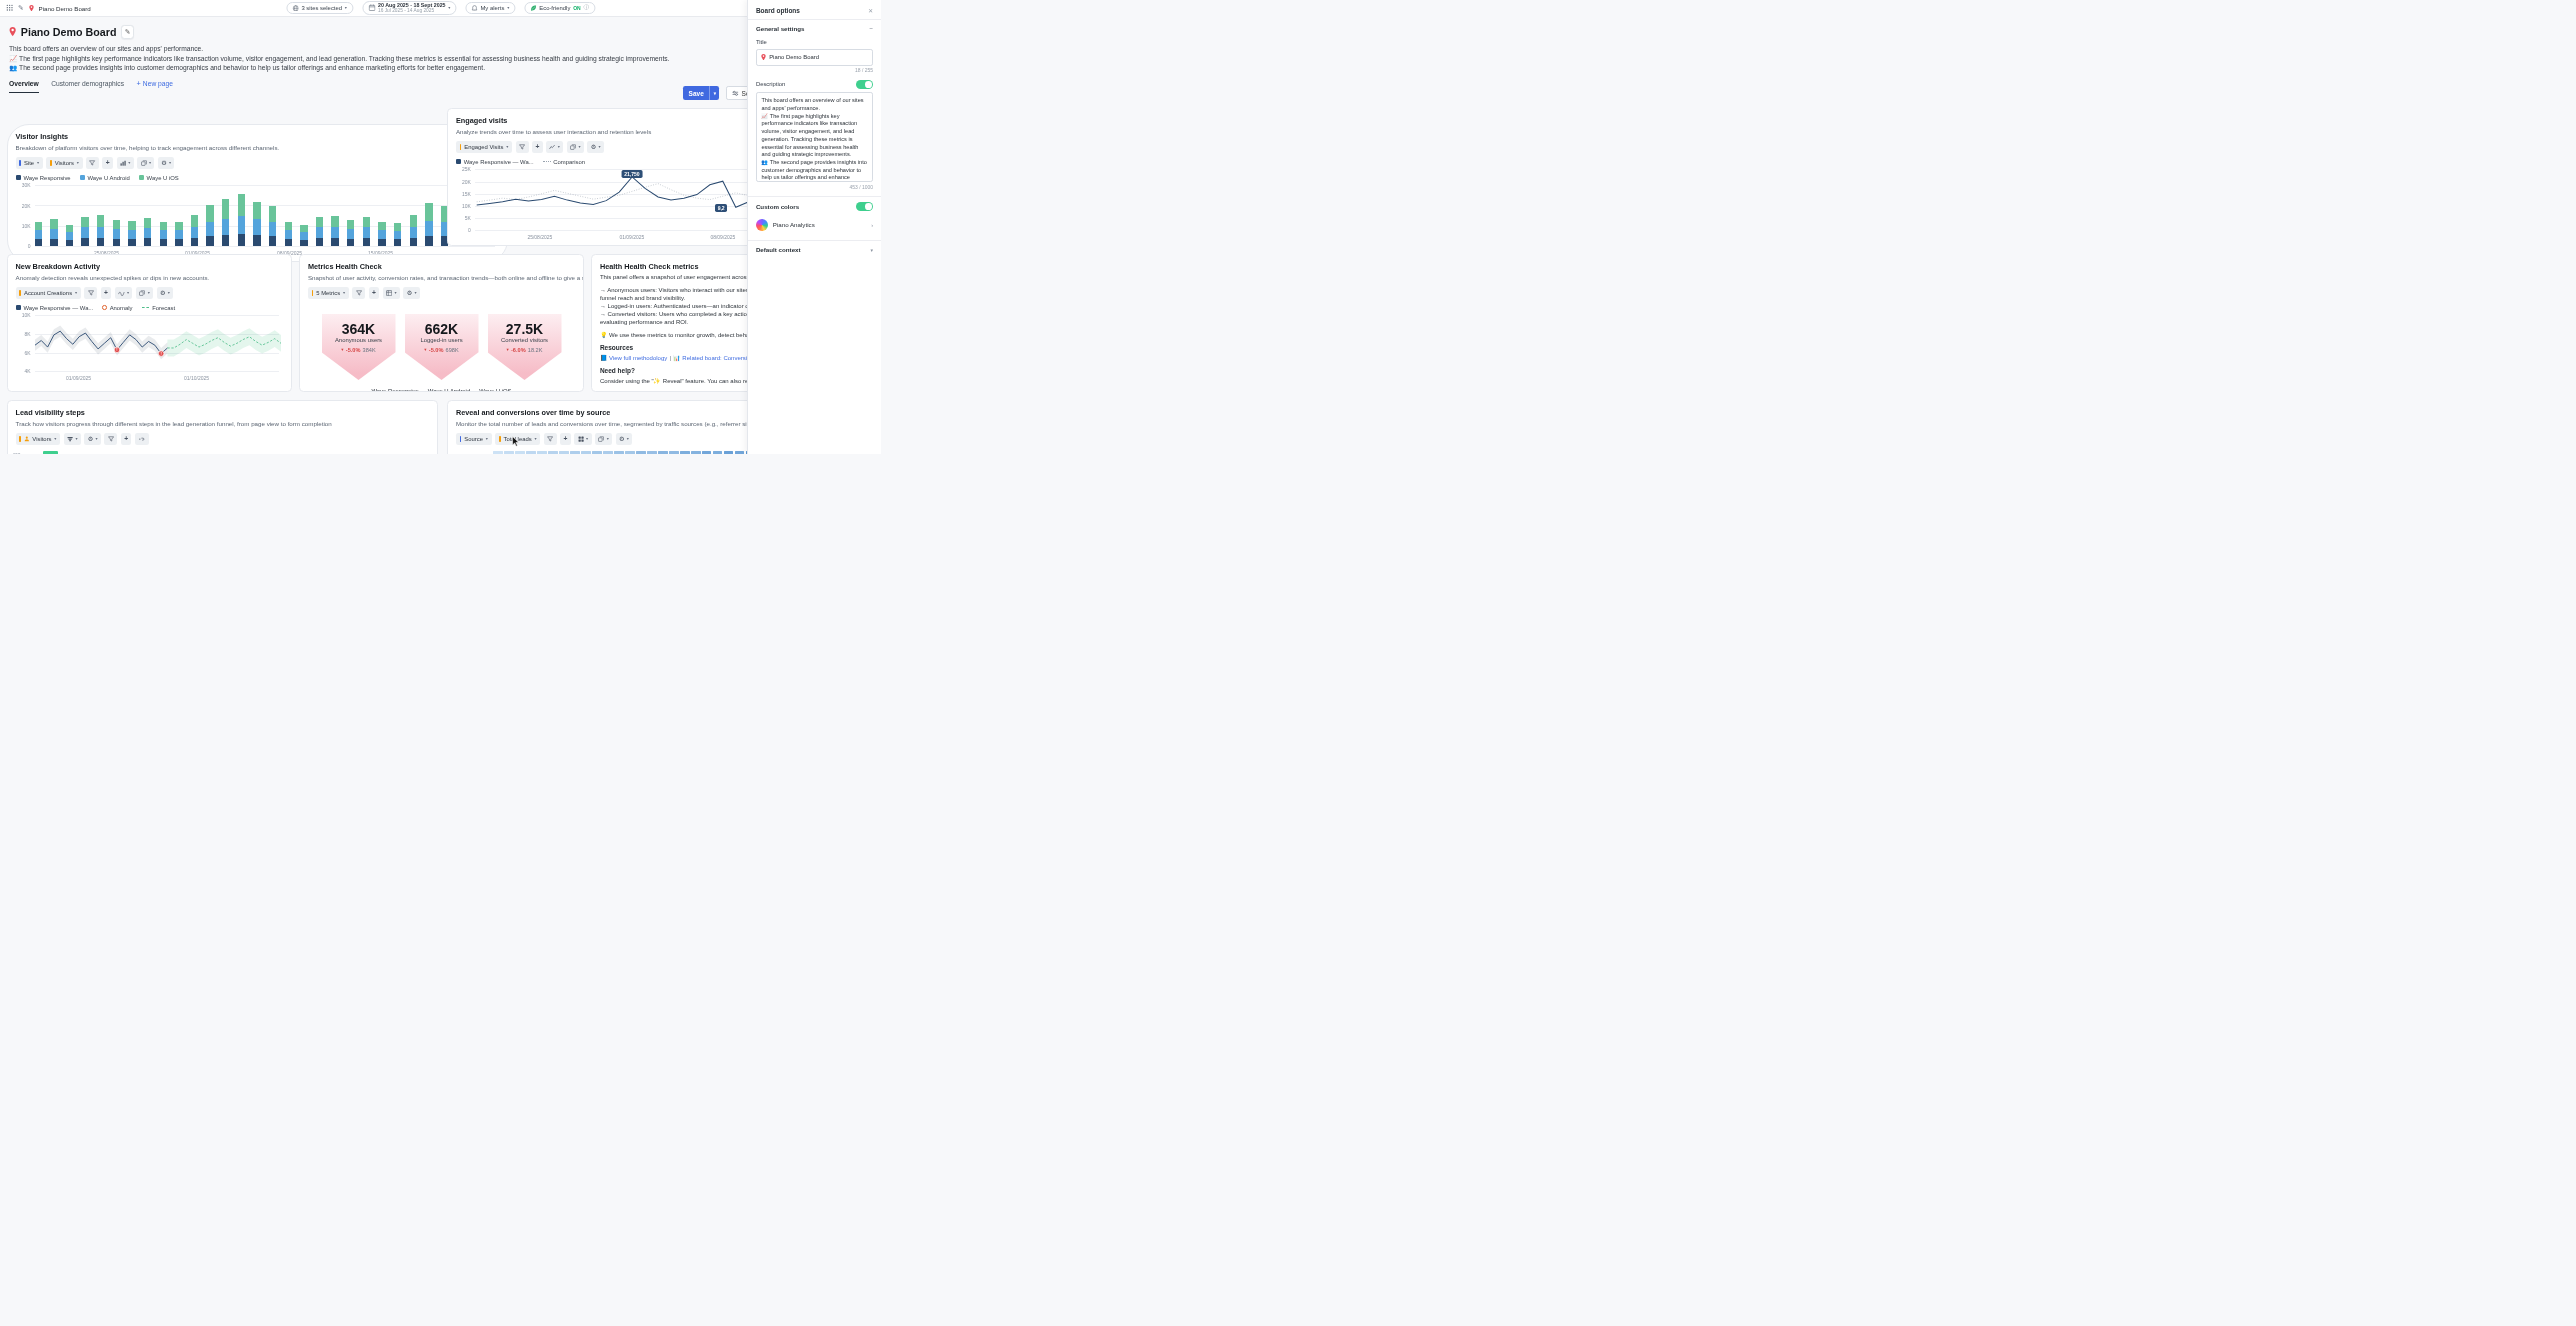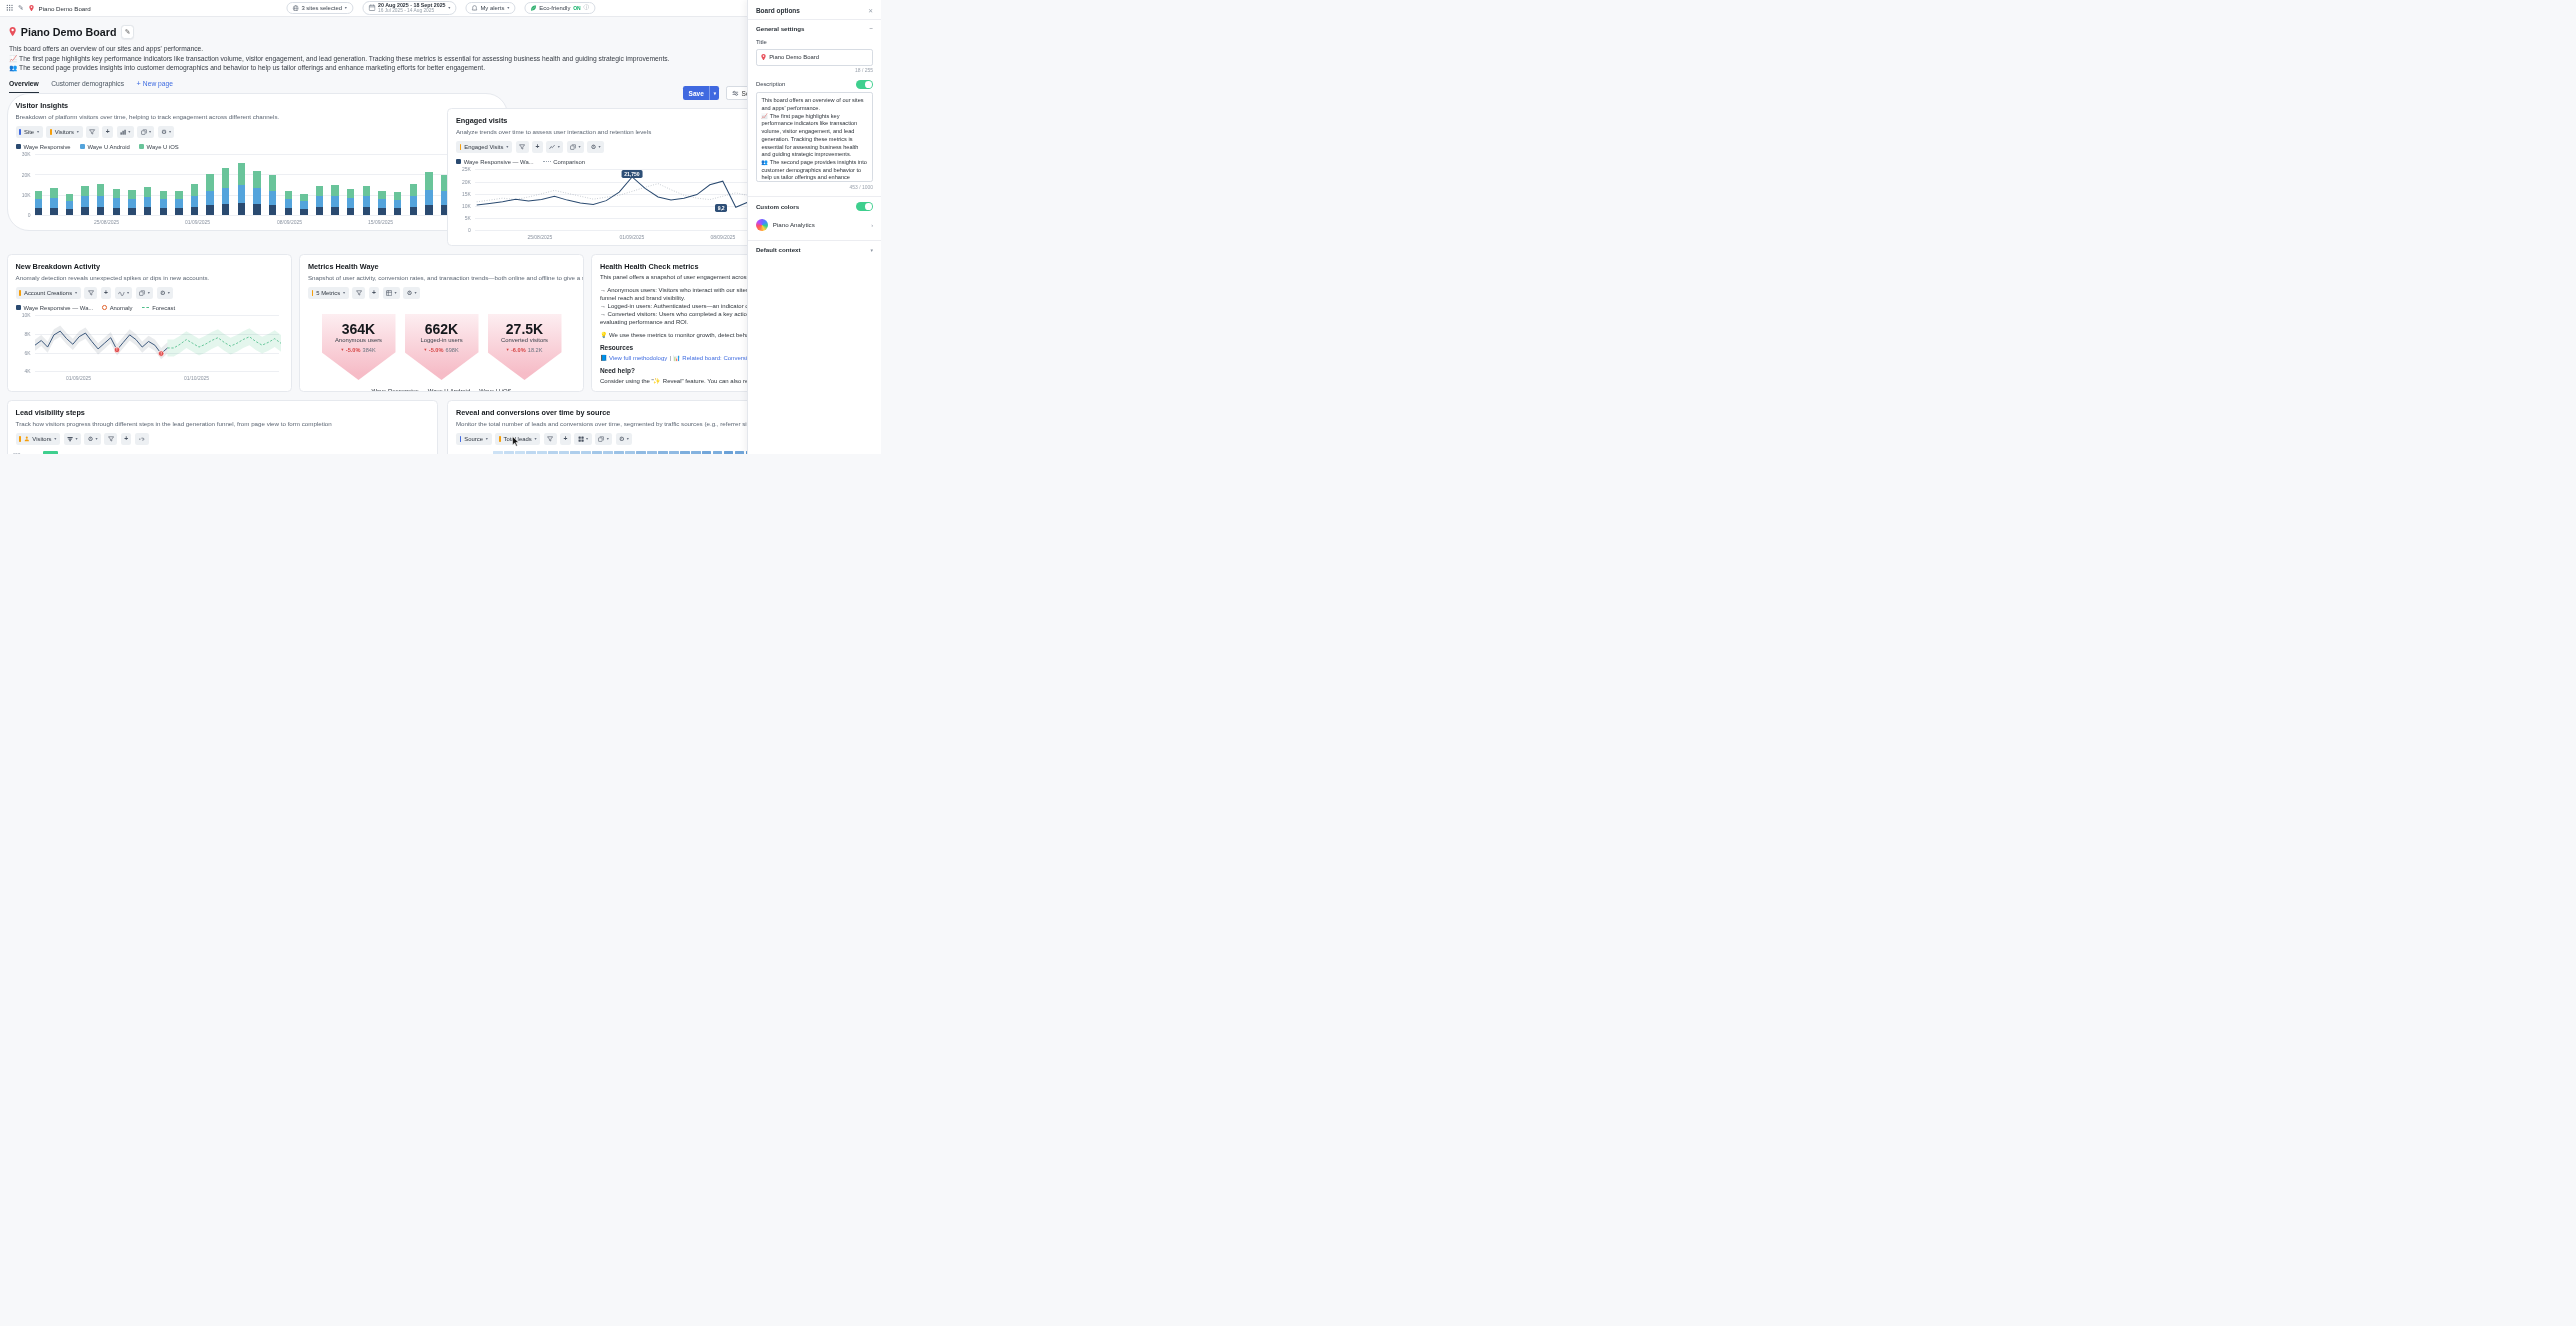--- a/index.html
+++ b/index.html
@@ -248,21 +248,21 @@
       <svg width="6.7" height="6.7" viewBox="0 0 12 12" fill="none" stroke="#4a5361" stroke-width="1.1">
           <path d="M1 4h10M1 8h10"></path>
           <circle cx="4" cy="4" r="1.7" fill="#fff"></circle>
           <circle cx="8" cy="8" r="1.7" fill="#fff"></circle>
         </svg>
     </span>
     <span>Set</span>
   </div>
 </div>
 
-<article class="card" style="left:6.7px;top:93px;width:501px;height:138px;border-radius:22px;">
+<article class="card" style="left:6.7px;top:124px;width:501px;height:138px;border-radius:22px;">
   <h3>Visitor Insights</h3>
   <div class="sub">Breakdown of platform visitors over time, helping to track engagement across different channels.</div>
   <div class="controls" id="vi-controls">
       <div class="metric-pill">
         <span class="metric-bar" style="background: rgb(64, 105, 224);"></span>
         <span>Site</span>
         <span class="caret">▾</span>
       </div>
       <div class="metric-pill">
         <span class="metric-bar" style="background: rgb(245, 158, 11);"></span>
@@ -640,21 +640,21 @@
         <text x="146.0" y="64.3" text-anchor="middle" font-size="7" font-weight="bold" fill="#fff">!</text>
         <circle cx="224.6" cy="68.3" r="5" fill="#e15050" stroke="#fff" stroke-width="1.3"></circle>
         <text x="224.6" y="70.9" text-anchor="middle" font-size="7" font-weight="bold" fill="#fff">!</text>
       </svg>
       <div class="xtick" style="left: 63px; top: 60px;">01/09/2025</div>
       <div class="xtick" style="left: 181px; top: 60px;">01/10/2025</div>
     </div>
 </article>
 
 <article class="card" style="left:299px;top:254px;width:285px;height:138px;">
-  <h3>Metrics Health Waye</h3>
+  <h3>Metrics Health Check</h3>
   <div class="sub">Snapshot of user activity, conversion rates, and transaction trends—both online and offline to give a snapshot o...</div>
   <div class="controls" id="hc-controls">
       <div class="metric-pill">
         <span class="metric-bar" style="background: rgb(245, 158, 11);"></span>
         <span>5 Metrics</span>
         <span class="caret">▾</span>
       </div>
       <div class="icon-btn">
         <span class="ib-icon">
           <svg width="6.2" height="6.2" viewBox="0 0 12 12" fill="none" stroke="#4a5361" stroke-width="1.2">

